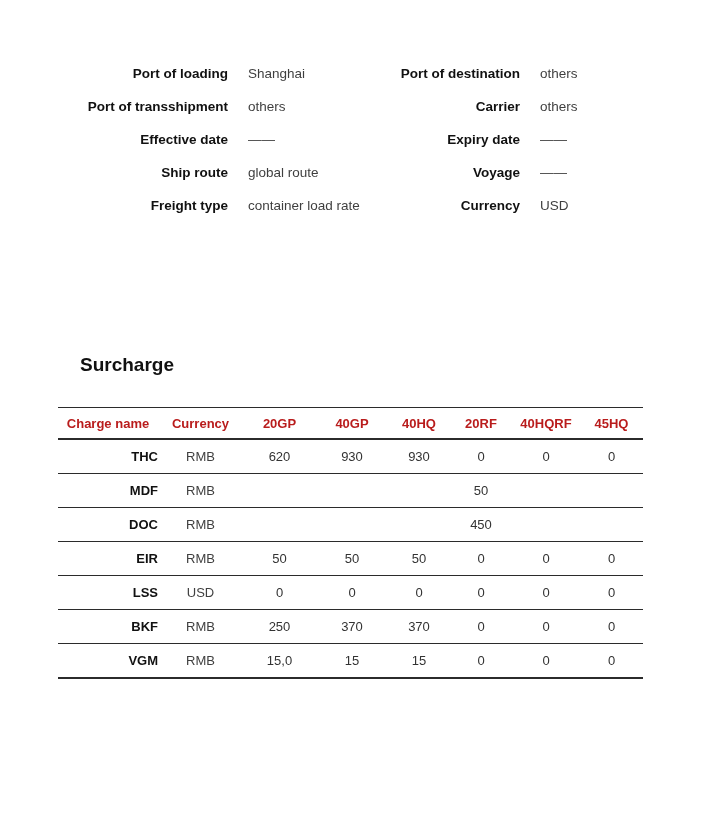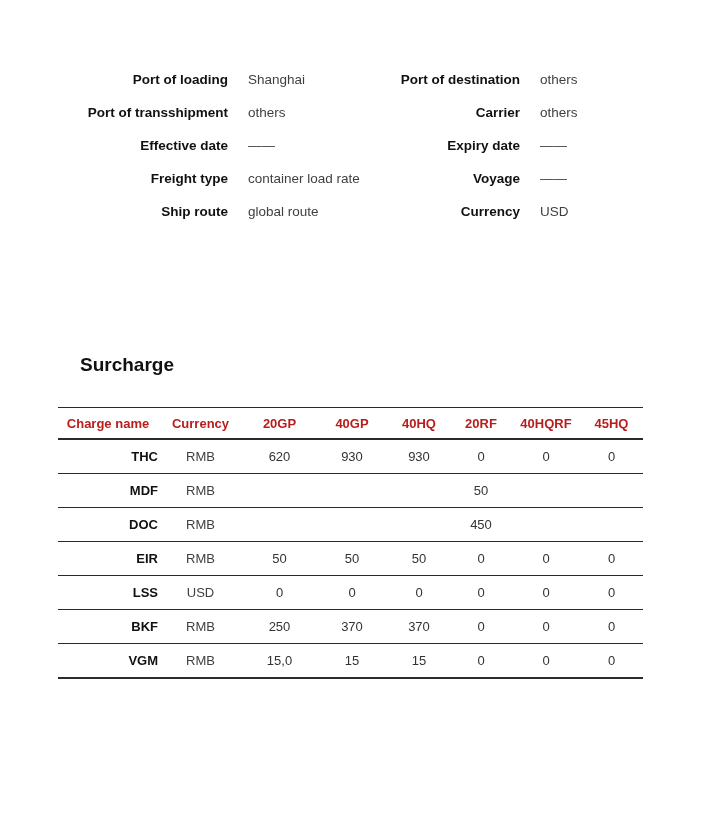--- a/index.html
+++ b/index.html
@@ -9,21 +9,21 @@
     height: 813px;
     background: #ffffff;
     font-family: "Liberation Sans", sans-serif;
     overflow: hidden;
   }
 
   
   .info {
     position: absolute;
     left: 40px;
-    top: 70px;
+    top: 64px;
     display: flex;
   }
   .info-col { display: flex; flex-direction: column; }
   .info-col.left  { width: 340px; }
   .info-col.right { width: 322px; }
   .info-row {
     display: flex;
     height: 20px;
     line-height: 20px;
     margin-bottom: 13px;
@@ -94,26 +94,26 @@
       </div>
       <div class="info-row">
         <span class="lbl">Port of transshipment</span>
         <span class="val">others</span>
       </div>
       <div class="info-row">
         <span class="lbl">Effective date</span>
         <span class="val">——</span>
       </div>
       <div class="info-row">
+        <span class="lbl">Ship route</span>
+        <span class="val">global route</span>
+      </div>
+      <div class="info-row">
         <span class="lbl">Freight type</span>
         <span class="val">container load rate</span>
-      </div>
-      <div class="info-row">
-        <span class="lbl">Ship route</span>
-        <span class="val">global route</span>
       </div>
     </div>
     <div class="info-col right">
       <div class="info-row">
         <span class="lbl">Port of destination</span>
         <span class="val">others</span>
       </div>
       <div class="info-row">
         <span class="lbl">Carrier</span>
         <span class="val">others</span>

